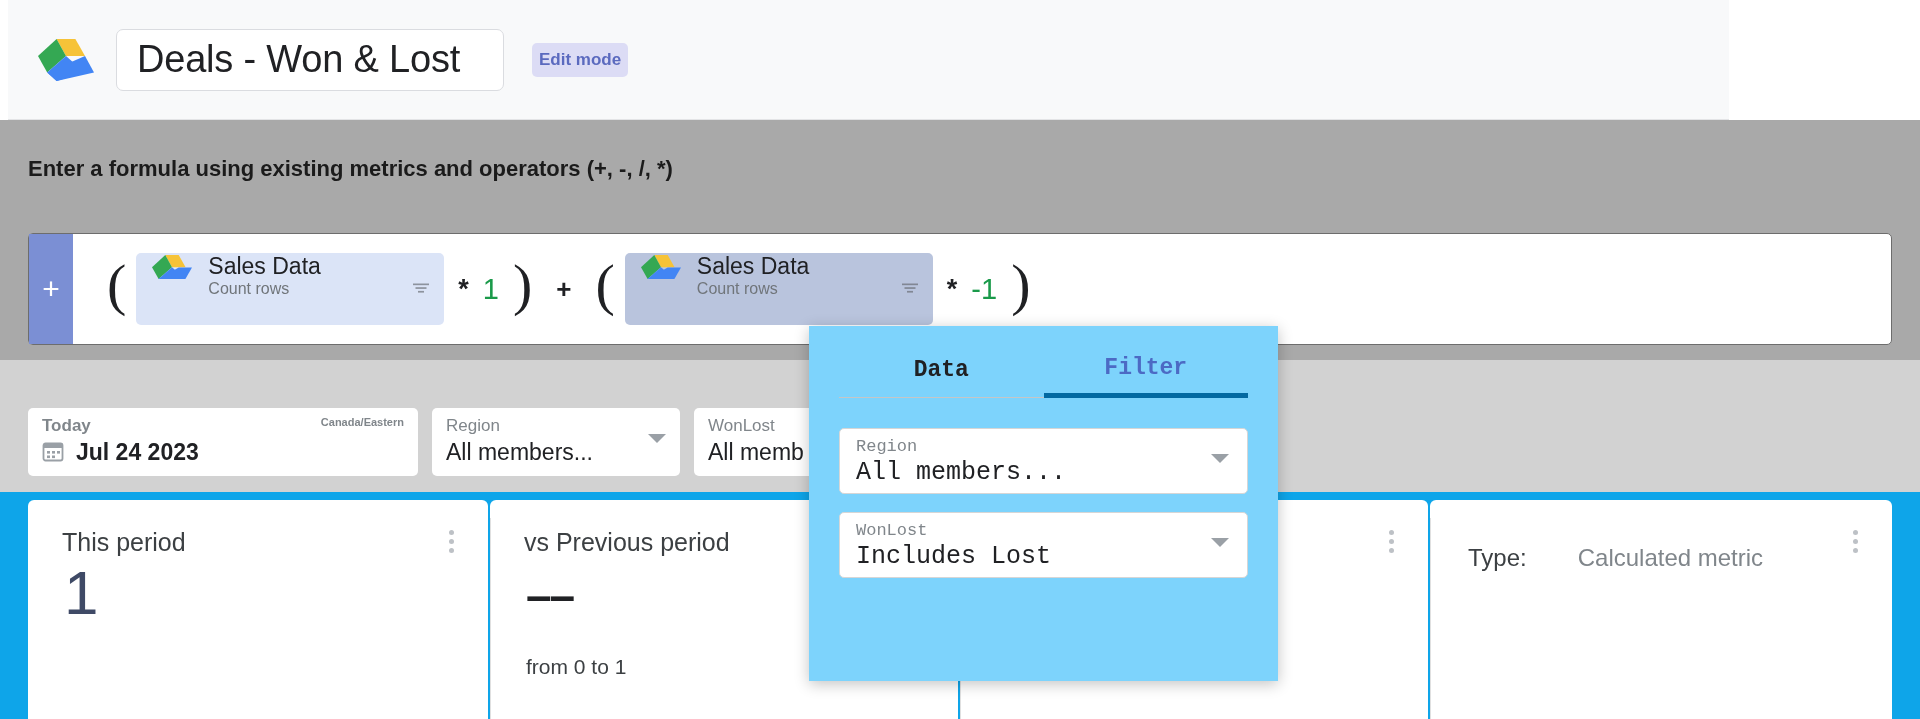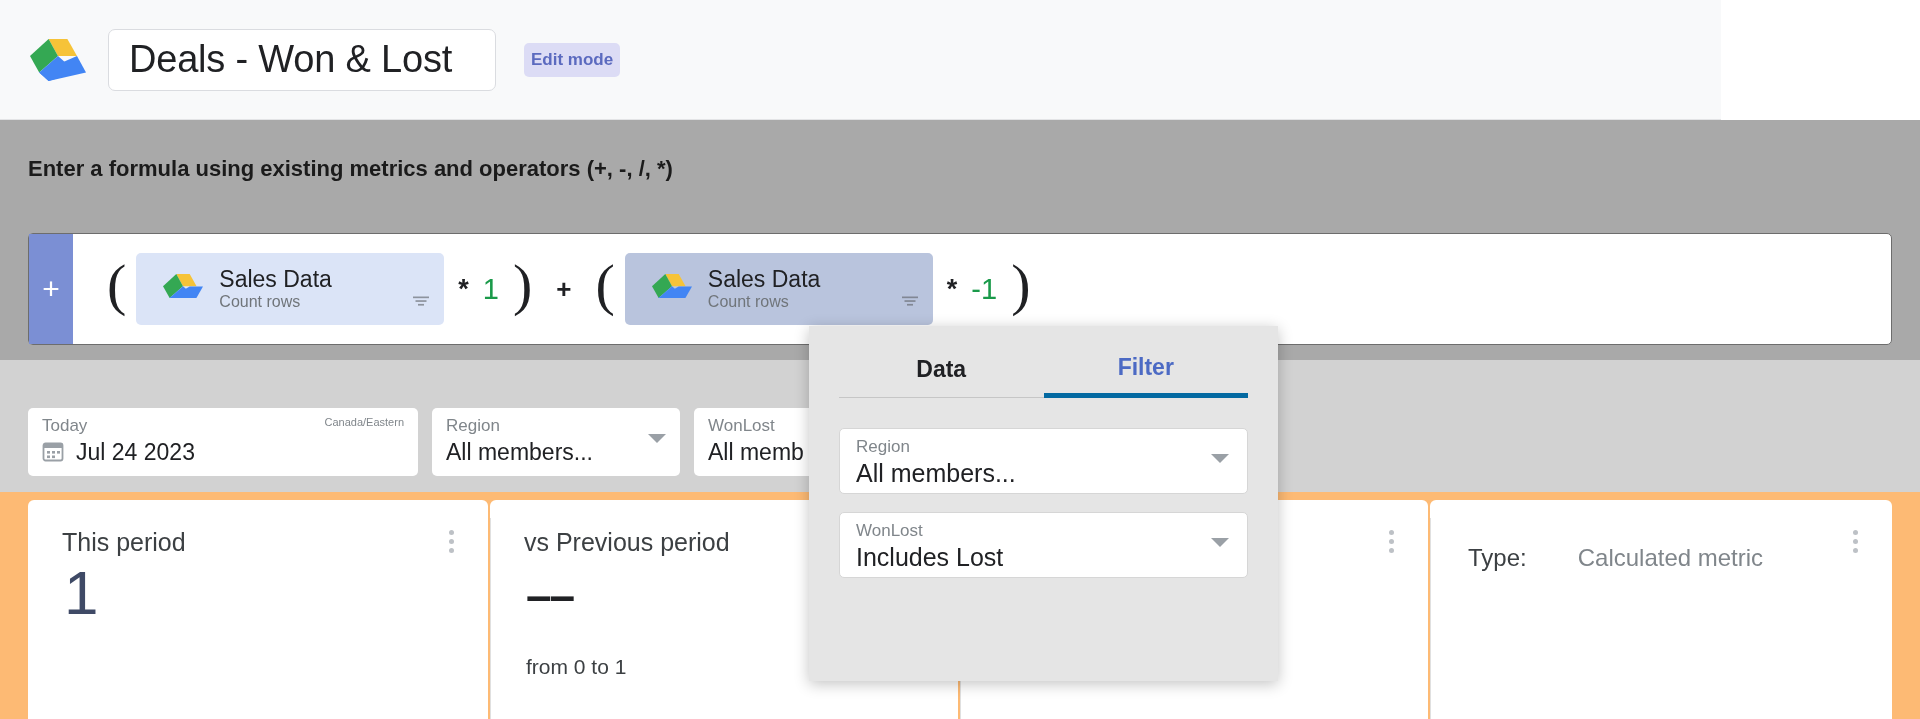--- a/index.html
+++ b/index.html
@@ -7,21 +7,21 @@
     margin: 0; padding: 0;
     width: 1920px; height: 719px;
     overflow: hidden;
     background: #ffffff;
     font-family: "Liberation Sans", sans-serif;
     -webkit-font-smoothing: antialiased;
   }
 
   
   .topbar {
-    position: absolute; left: 0; top: 0;
+    position: absolute; left: 8px; top: 0;
     width: 1721px; height: 120px;
     background: #f8f9fa;
     border-bottom: 1px solid #e3e4e6;
     display: flex; align-items: center;
     padding-left: 30px;
   }
   .drive-logo { width: 56px; height: 48px; flex: 0 0 auto; }
   .title-box {
     margin-left: 22px;
     height: 62px;
@@ -82,26 +82,26 @@
     padding-left: 24px; gap: 0px;
     position: relative;
   }
   .paren {
     font-size: 58px; color: #202124; font-weight: 300;
     line-height: 1; margin: 0 10px;
     font-family: "Liberation Serif", serif;
     position: relative; top: -4px;
   }
   .metric-chip {
-    display: flex; align-items: center;
+    display: flex; 
     background: #dbe4f7;
     border-radius: 5px;
     height: 72px;
     min-width: 308px;
-    padding: 0 14px 0 27px;
+    padding: 0 14px 0 16px;
     cursor: pointer;
   }
   .metric-chip.selected { background: #b9c4dd; }
   .chip-logo { width: 40px; height: 34px; flex: 0 0 auto; margin-right: 16px; }
   .chip-texts { display: flex; flex-direction: column; flex: 1; }
   .chip-title { font-size: 23px; color: #202124; line-height: 1.15; }
   .chip-sub-row { display: flex; align-items: center; justify-content: space-between; }
   .chip-sub { font-size: 16px; color: #70757a; line-height: 1.25; }
   .chip-filter-icon { margin-left: 30px; opacity: .62; }
   .op {
@@ -116,42 +116,42 @@
     position: absolute; left: 0; top: 360px;
     width: 1920px; height: 132px;
     background: #d2d2d2;
   }
   .filter-field {
     position: absolute; top: 48px; height: 68px;
     background: #ffffff;
     border-radius: 5px;
     padding: 8px 14px 0 14px;
   }
-  .ff-date { left: 28px; width: 390px; }
+  .ff-date { left: 28px; width: 390px; font-weight: bold; }
   .ff-region { left: 432px; width: 248px; }
   .ff-wonlost { left: 694px; width: 248px; }
   .ff-label-row { display: flex; justify-content: space-between; align-items: flex-start; }
   .ff-label { font-size: 17px; color: #80868b; white-space: nowrap; }
   .ff-tz { font-size: 11px; color: #80868b; white-space: nowrap; }
   .ff-value-row { display: flex; align-items: center; margin-top: 3px; }
   .ff-value { font-size: 23px; color: #202124; white-space: nowrap; }
   .cal-icon { margin-right: 12px; flex: 0 0 auto; }
   .ff-caret {
     position: absolute; right: 14px; top: 26px;
     width: 0; height: 0;
     border-left: 9px solid transparent;
     border-right: 9px solid transparent;
     border-top: 9px solid #9aa0a6;
   }
 
   
   .cards {
     position: absolute; left: 0; top: 492px;
     width: 1920px; height: 227px;
-    background: #fdba74;
+    background: #0ea5e9;
   }
   .card {
     position: absolute; top: 8px; height: 219px;
     background: #ffffff;
     border-radius: 6px 6px 0 0;
   }
   .card-1 { left: 28px; width: 460px; }
   .card-2 { left: 490px; width: 468px; }
   .card-3 { left: 960px; width: 468px; }
   .card-4 { left: 1430px; width: 462px; }
@@ -188,23 +188,24 @@
     position: absolute; left: 38px; top: 44px;
     display: flex; align-items: baseline;
   }
   .type-label { font-size: 24px; color: #3c4043; }
   .type-value { font-size: 24px; color: #80868b; margin-left: 51px; white-space: nowrap; }
 
   
   .popup {
     position: absolute; left: 809px; top: 326px;
     width: 469px; height: 355px;
-    background: #e5e5e5;
+    background: #7dd3fc;
     box-shadow: 0 3px 14px rgba(0,0,0,.24);
     z-index: 50;
+    font-family: Liberation Mono, monospace;
   }
   .popup-tabs { display: flex; height: 72px; padding: 0 30px; }
   .popup-tab {
     flex: 1; display: flex; align-items: center; justify-content: center;
     font-size: 23px; font-weight: bold; color: #202124;
     border-bottom: 1px solid #c6c6c6;
     cursor: pointer;
     position: relative;
     padding-top: 16px;
   }

